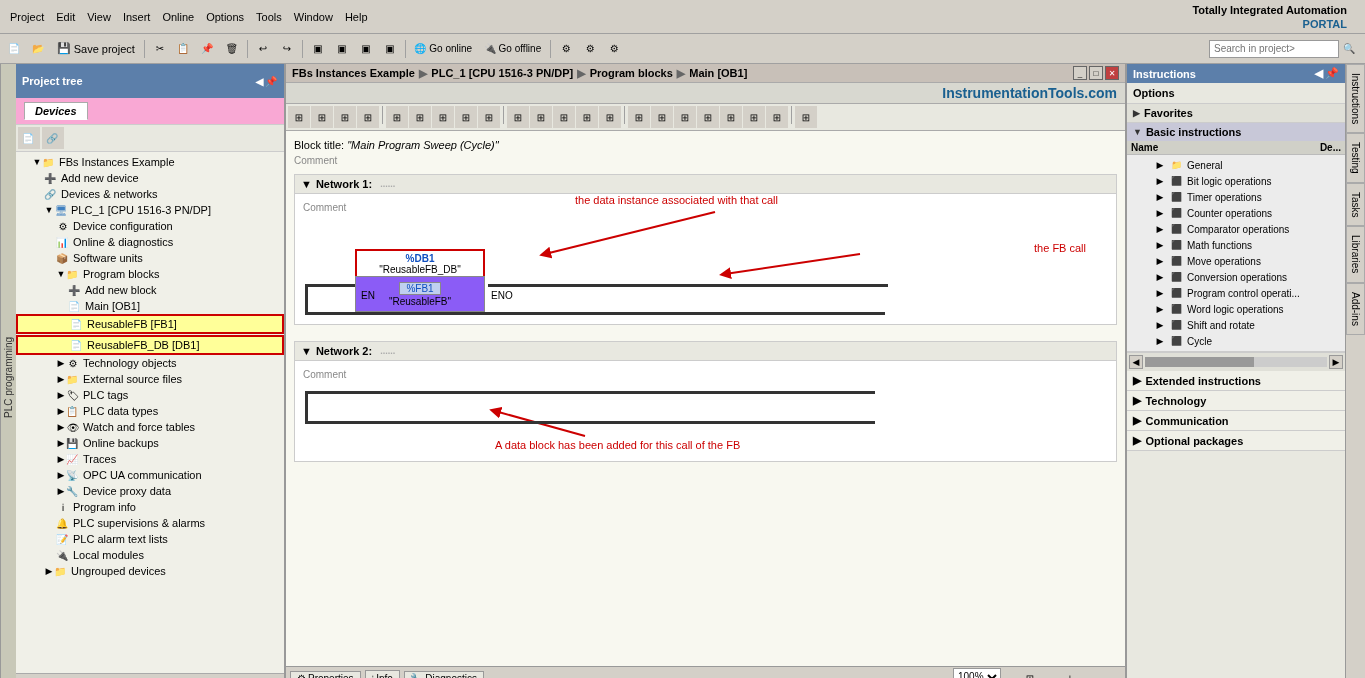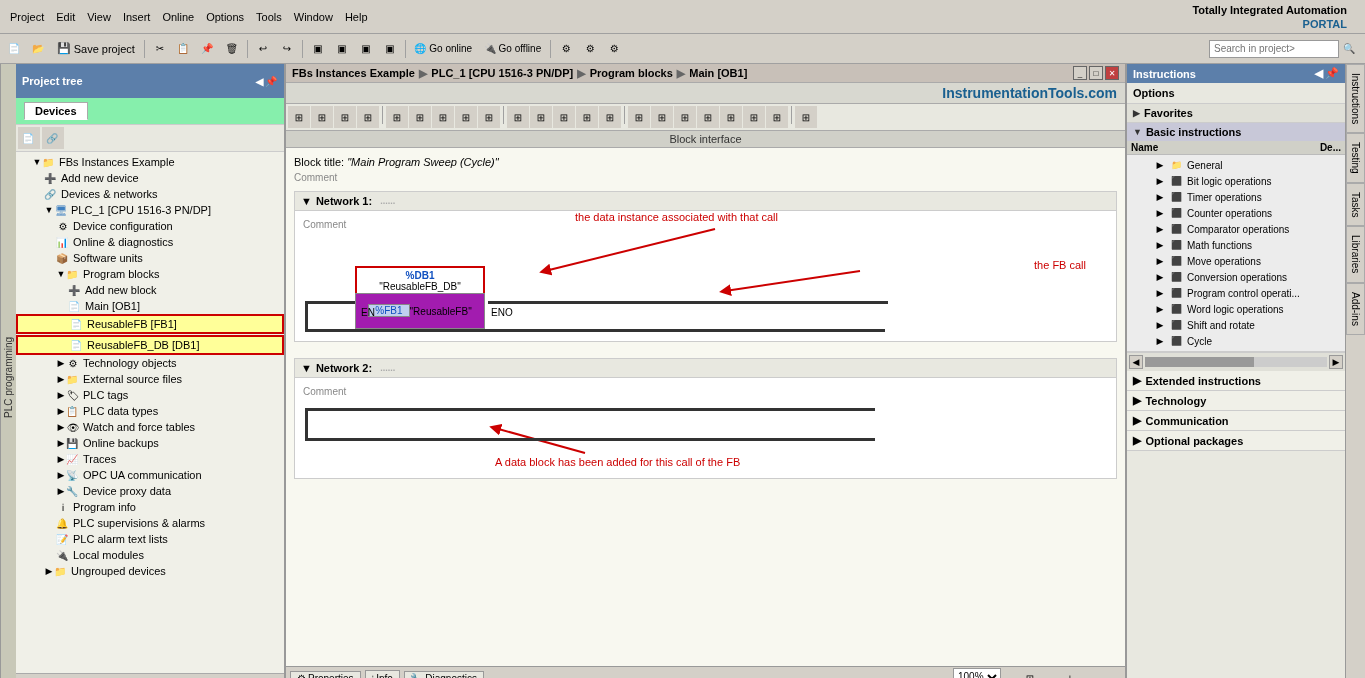--- a/index.html
+++ b/index.html
@@ -36,21 +36,21 @@
     .tree-indent-3 { padding-left: 40px; }
     .tree-indent-4 { padding-left: 52px; }
     .tree-arrow { width: 10px; height: 10px; display: inline-flex; align-items: center; justify-content: center; font-size: 9px; }
     .tree-icon { width: 14px; height: 14px; margin-right: 3px; display: inline-flex; align-items: center; justify-content: center; font-size: 10px; flex-shrink: 0; }
     .icon-folder { color: #f0c040; }
     .icon-device { color: #4080c0; }
     .icon-block { color: #6080c0; }
     .icon-db { color: #40a040; }
 
     
-    #devices-tab { background: #86efac; border-bottom: 1px solid #ccc; padding: 4px 8px; display: flex; gap: 4px; }
+    #devices-tab { background: #f9a8d4; border-bottom: 1px solid #ccc; padding: 4px 8px; display: flex; gap: 4px; font-style: italic; }
     .tab-btn { padding: 2px 10px; border: 1px solid #aaa; background: #f0f0e8; cursor: pointer; font-size: 11px; }
     .tab-btn.active { background: white; border-bottom-color: white; font-weight: bold; }
 
     
     #center-area { flex: 1; display: flex; flex-direction: column; background: #c8c8c0; }
     .breadcrumb-sep { color: #666; }
     #watermark { background: #d8d8d0; padding: 2px 8px; font-size: 14px; font-weight: bold; color: #1a6090; text-align: right; border-bottom: 1px solid #aaa; }
     #center-toolbar { background: #e8e8e0; border-bottom: 1px solid #aaa; padding: 2px; display: flex; gap: 1px; flex-wrap: wrap; }
     #block-interface-bar { background: #d0d0c8; border-bottom: 1px solid #aaa; text-align: center; padding: 2px; font-size: 11px; color: #333; }
 
@@ -339,21 +339,20 @@
       <div class="tb-btn">⊞</div>
       <div class="tb-btn">⊞</div>
       <div class="tb-btn">⊞</div>
       <div class="tb-btn">⊞</div>
       <div class="tb-btn">⊞</div>
       <div class="tb-btn">⊞</div>
       <div class="tb-sep"></div>
       <div class="tb-btn">⊞</div>
     </div>
 
-    <div id="block-interface-bar">Block interface</div>
 
     <div id="editor-content">
       <div id="block-title">
         <span>Block title:</span>
         <span style="font-style:italic;">"Main Program Sweep (Cycle)"</span>
       </div>
       <div class="block-comment">Comment</div>
 
       <div class="network-section">
         <div class="network-header">
@@ -383,21 +382,21 @@
 
           <div class="annotation" style="top:48px; right:30px; color:#cc0000; font-size:11px;text-align:center;">
             <span>the FB call</span>
           </div>
 
           <div style="position:absolute; top:55px; left:60px; width:130px; height:30px; border:2px solid #cc0000; background:white; display:flex; flex-direction:column; align-items:center; justify-content:center;">
             <div style="font-size:10px; color:#1050c0; font-weight:bold;">%DB1</div>
             <div style="font-size:10px;">"ReusableFB_DB"</div>
           </div>
 
-          <div style="position:absolute; top:82px; left:60px; width:130px; height:36px; border:1px solid #888; background:#a21caf; display:flex; align-items:center; justify-content:center;">
+          <div style="position:absolute; top:82px; left:60px; width:130px; height:36px; border:1px solid #888; background:#8b5cf6; display:flex; flex-direction:column; align-items:center; justify-content:center;">
             <div style="font-size:10px; color:#1050c0; border:1px solid #888; background:#c0d0f0; padding:0 6px; margin-bottom:1px;">%FB1</div>
             <div style="font-size:10px;">"ReusableFB"</div>
           </div>
 
           <div style="position:absolute; top:90px; left:10px; width:50px; height:3px; background:#333;"></div>
           <div style="position:absolute; top:90px; left:10px; width:3px; height:28px; background:#333;"></div>
 
           <div style="position:absolute; top:118px; left:10px; width:580px; height:3px; background:#333;"></div>
 
           <div style="position:absolute; top:90px; left:193px; width:400px; height:3px; background:#333;"></div>

